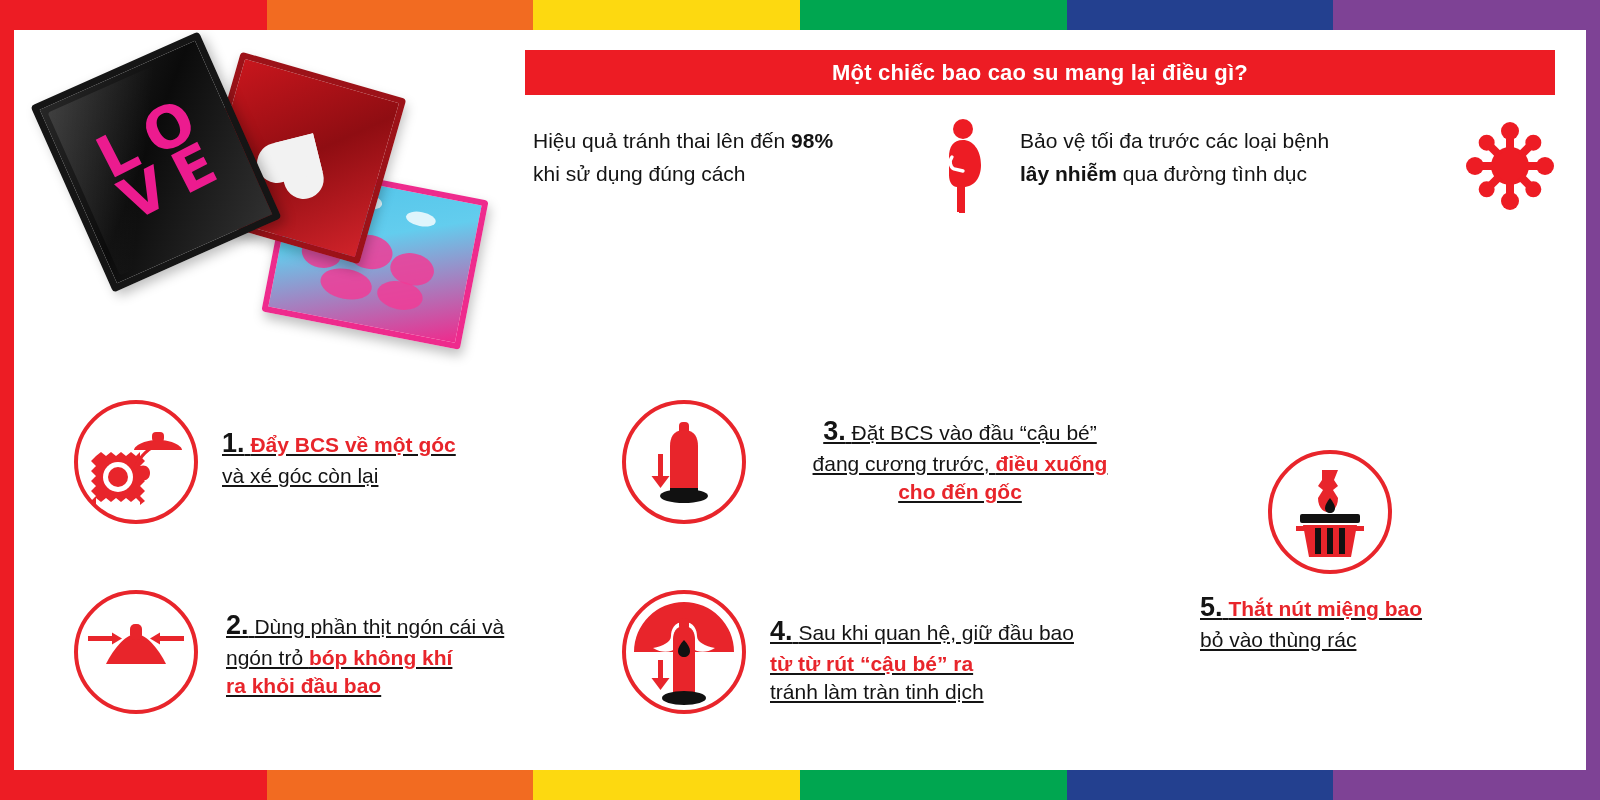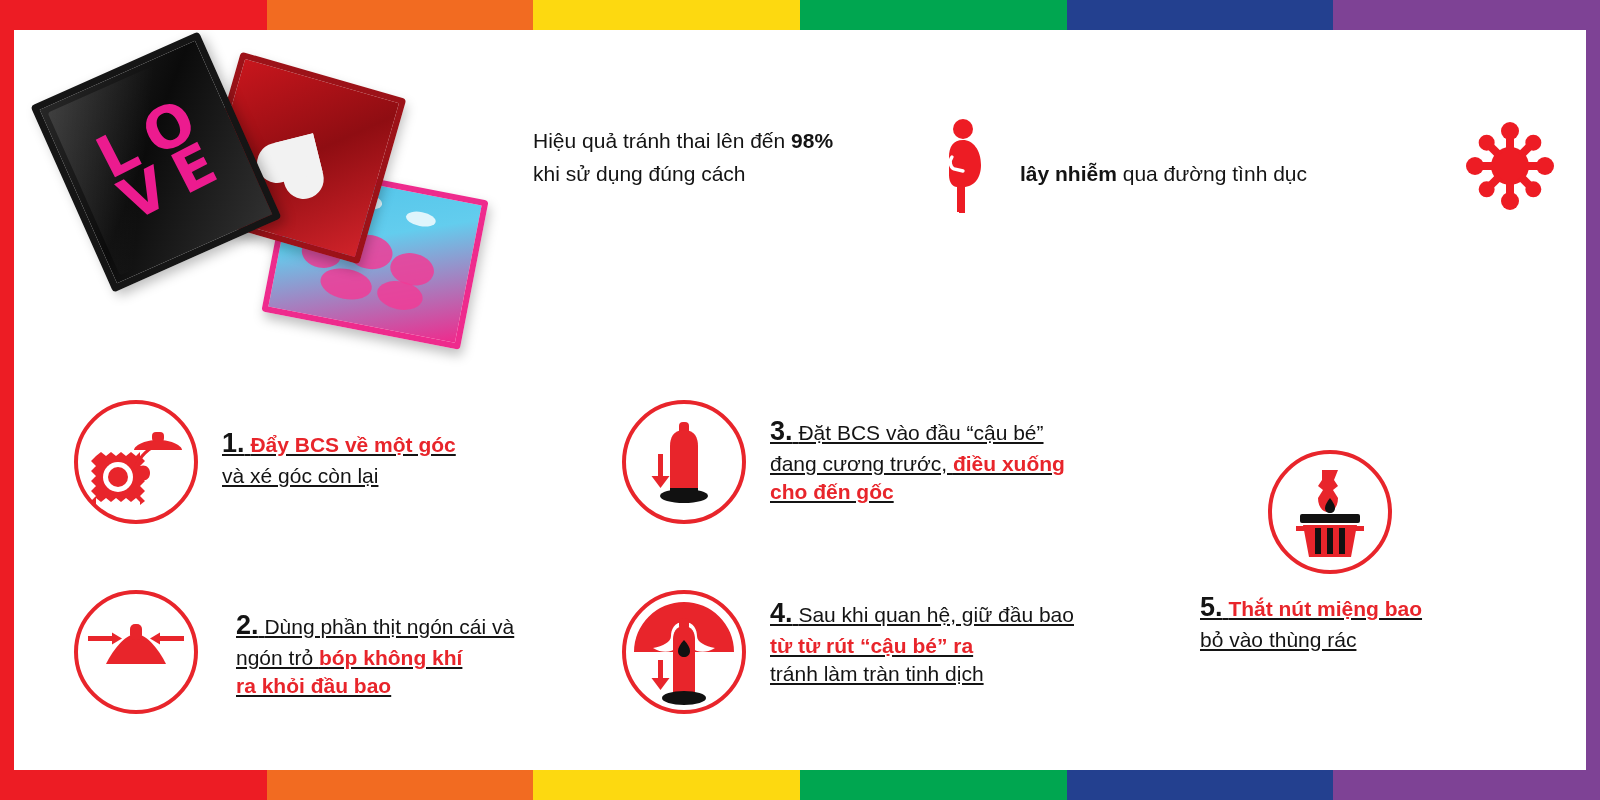--- a/index.html
+++ b/index.html
@@ -108,29 +108,29 @@
   .step-text{font-size:21px;line-height:1.33;color:#141414;text-decoration:underline;}
   .step-text .num{font-size:27px;font-weight:bold;color:#141414;}
   .step-text .hl{color:#E8252B;font-weight:bold;}
 
   .step1{left:60px;top:370px;}
   .step1 .circle{width:116px;height:116px;}
   .step1 .step-text{margin-left:24px;margin-top:26px;width:330px;}
 
   .step2{left:60px;top:560px;}
   .step2 .circle{width:116px;height:116px;}
-  .step2 .step-text{margin-left:38px;margin-top:18px;width:360px;}
-
-  .step3{left:608px;top:370px;}
+  .step2 .step-text{margin-left:28px;margin-top:18px;width:360px;}
+
+  .step3{left:608px;top:370px;text-align:center;}
   .step3 .circle{width:116px;height:116px;}
   .step3 .step-text{margin-left:24px;margin-top:14px;width:380px;}
 
   .step4{left:608px;top:560px;}
   .step4 .circle{width:116px;height:116px;}
-  .step4 .step-text{margin-left:24px;margin-top:6px;width:400px;}
+  .step4 .step-text{margin-left:24px;margin-top:24px;width:400px;}
 
   .step5{left:1180px;top:420px;width:360px;}
   .step5 .circle{width:116px;height:116px;margin-left:68px;}
   .step5 .step-text{margin-top:16px;width:340px;}
   .step5{display:block;margin-left:6px;}
 
   .icon-svg{position:absolute;left:0;top:0;width:100%;height:100%;}
 </style>
 </head>
 <body>
@@ -173,40 +173,41 @@
       </div>
       <div class="pack pack-red">
         <div class="heart"></div>
       </div>
       <div class="pack pack-black">
         <div class="gloss"></div>
         <div class="love">L O<br>V E</div>
       </div>
     </div>
 
+    <div class="header-bar">Một chiếc bao cao su mang lại điều gì?</div>
 
     <div class="benefits">
 
       <div class="benefit left">
         <span>Hiệu quả tránh thai lên đến </span><b>98%</b><br>
         <span>khi sử dụng đúng cách</span>
       </div>
 
       <div class="ico-preg">
         <svg class="icon-svg" viewBox="0 0 60 100">
           <circle cx="30" cy="12" r="10" fill="#ED1C24"></circle>
           <path d="M30 23 C20 23 16 30 16 40 L16 58 C16 66 20 70 24 70 L24 95 L30 95 L30 70
                    C42 70 48 60 48 48 C48 33 40 23 30 23 Z" fill="#ED1C24"></path>
           <path d="M19 40 C16 44 17 50 21 52 L30 54" stroke="#ffffff" stroke-width="3.4" fill="none" stroke-linecap="round"></path>
           <rect x="26" y="70" width="6" height="26" fill="#ED1C24"></rect>
         </svg>
       </div>
 
       <div class="benefit right">
-        <br>
+        <span>Bảo vệ tối đa trước các loại bệnh</span><br>
         <b>lây nhiễm</b><span> qua đường tình dục</span>
       </div>
 
       <div class="ico-virus">
         <svg class="icon-svg" viewBox="0 0 90 90">
           <g fill="#ED1C24">
             <circle cx="45" cy="45" r="19"></circle>
             <g>
               <rect x="41" y="8" width="8" height="22"></rect>
                 <circle cx="45" cy="10" r="9"></circle>

